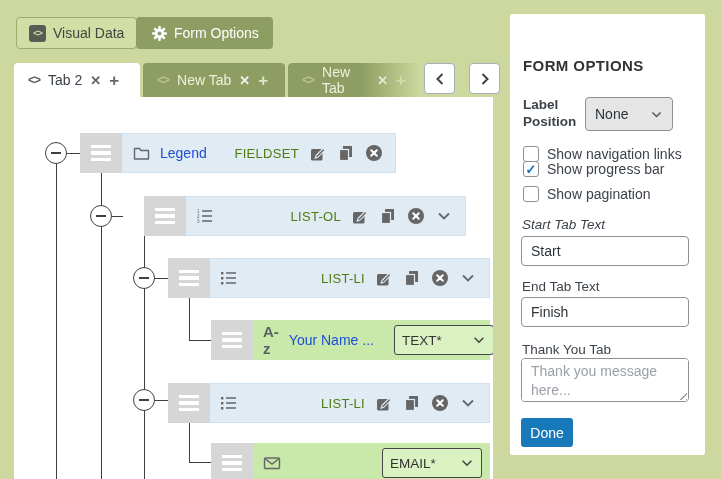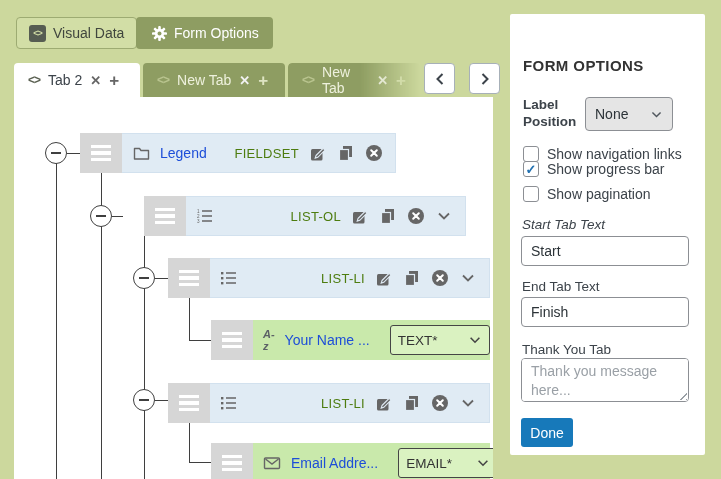--- a/index.html
+++ b/index.html
@@ -81,21 +81,21 @@
   .ncontent {
     flex:1; display:flex; align-items:center; gap:10px; padding:0 12px 0 10px;
     min-width:0;
   }
   .ncontent.blue { background:#e0ebf4; border:1px solid #d2e1ee; border-left:none; }
   .ncontent.green { background:#c9e9ab; padding-right:8px; }
   .row-label { font-size:14px; color:#1d4ed8; white-space:nowrap; }
   .type-label { font-size:13px; color:#4d7c0f; letter-spacing:.3px; white-space:nowrap; }
   .spacer { flex:1; }
   .icon-btn { width:18px; height:18px; flex:0 0 auto; cursor:pointer; display:flex; align-items:center; justify-content:center; }
-  .az-ic { font-size:11px; font-weight:bold; color:#5c6166; letter-spacing:0;font-style:italic; }
+  .az-ic { font-size:15px; font-weight:bold; color:#5c6166; letter-spacing:0; }
   .fsel {
     height:30px; width:100px; flex:0 0 auto;
     background:#daf2c1; border:1px solid #454545; border-radius:3px;
     display:flex; align-items:center; justify-content:space-between;
     padding:0 7px; font-size:13.5px; color:#333; cursor:pointer;
   }
   
   .panel {
     position:absolute; left:510px; top:14px; width:195px; height:441px;
     background:#ffffff; border-radius:2px; padding:0 13px;
@@ -425,21 +425,20 @@
         <i></i>
         <i></i>
       </div>
     <div class="ncontent green">
       <span class="icon-btn">
         <svg width="18" height="18" viewBox="0 0 18 18">
             <rect x="1.5" y="4" width="15" height="10.5" rx="1" fill="none" stroke="#666" stroke-width="1.4"></rect>
             <path d="M2.5 5 l6.5 5 6.5-5" fill="none" stroke="#666" stroke-width="1.4"></path>
           </svg>
       </span>
-      <span class="row-label">Email Addre...</span>
       <span class="spacer"></span>
       <div class="fsel">
         <span>EMAIL*</span>
         <svg width="14" height="14" viewBox="0 0 16 16">
             <path d="M3 5.5 l5 5 5-5" fill="none" stroke="#444" stroke-width="1.8"></path>
           </svg>
       </div>
     </div>
   </div>
 </div>

